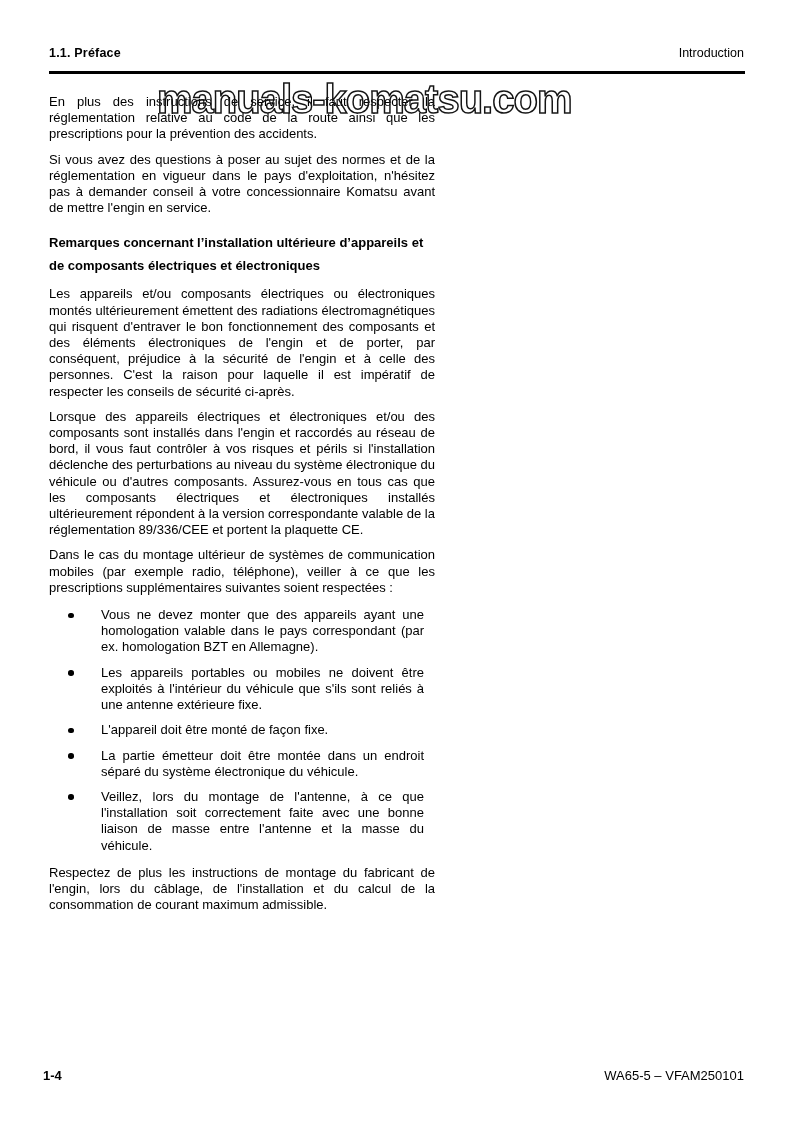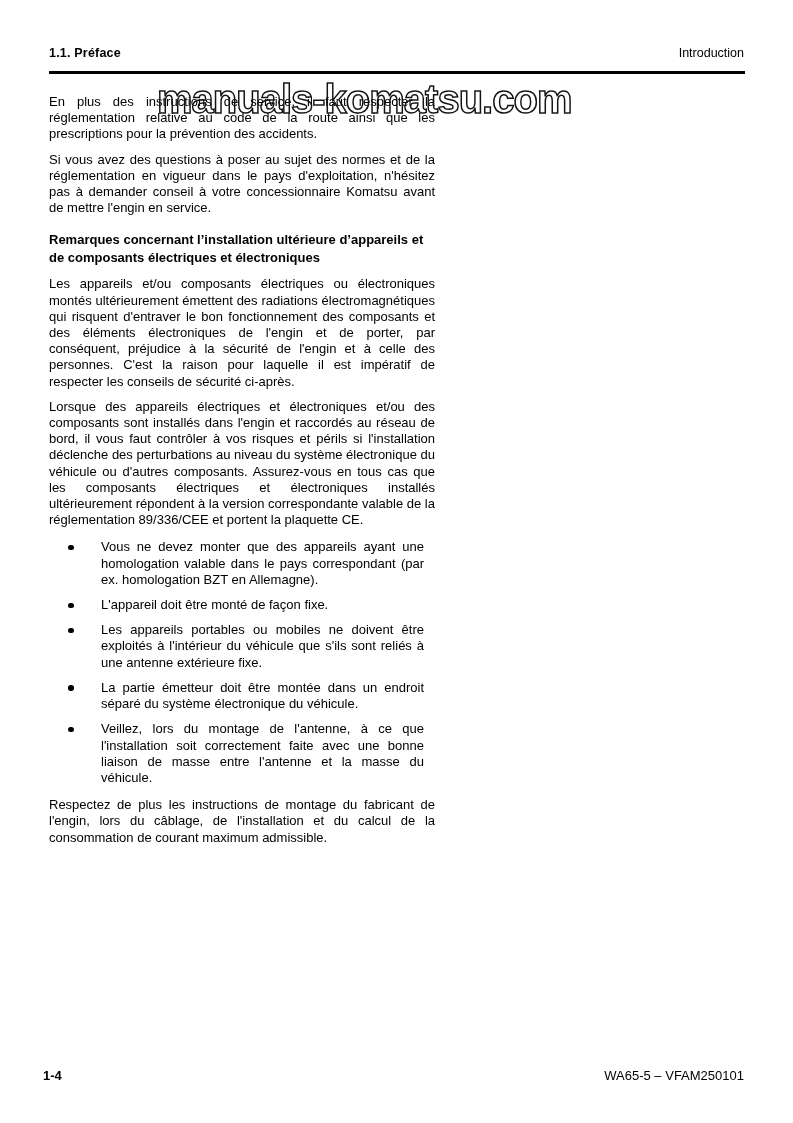--- a/index.html
+++ b/index.html
@@ -40,21 +40,21 @@
     top: 94px;
     left: 49px;
     width: 386px;
     font-size: 13px;
     line-height: 16.2px;
     text-align: justify;
   }
   .content p { margin: 0 0 9px 0; }
   .section-heading {
     font-size: 13px;
-    line-height: 18px;
+    line-height: 23px;
     font-weight: bold;
     margin: 15px 0 9px 0;
     text-align: left;
   }
   
   .bullet-list { margin: 11px; padding: 0; list-style: none; }
   .bullet-list li {
     position: relative;
     padding-left: 41px;
     margin-bottom: 9px;
@@ -110,33 +110,34 @@
   <div class="content">
     <div class="watermark">manuals-komatsu.com</div>
 
     <p>En plus des instructions de service, il faut respecter la réglementation relative au code de la route ainsi que les prescriptions pour la prévention des accidents.</p>
     <p>Si vous avez des questions à poser au sujet des normes et de la réglementation en vigueur dans le pays d'exploitation, n'hésitez pas à demander conseil à votre concessionnaire Komatsu avant de mettre l'engin en service.</p>
 
     <h2 class="section-heading">Remarques concernant l’installation ultérieure d’appareils et de composants électriques et électroniques</h2>
 
     <p>Les appareils et/ou composants électriques ou électroniques montés ultérieurement émettent des radiations électromagnétiques qui risquent d'entraver le bon fonctionnement des composants et des éléments électroniques de l'engin et de porter, par conséquent, préjudice à la sécurité de l'engin et à celle des personnes. C'est la raison pour laquelle il est impératif de respecter les conseils de sécurité ci-après.</p>
     <p>Lorsque des appareils électriques et électroniques et/ou des composants sont installés dans l'engin et raccordés au réseau de bord, il vous faut contrôler à vos risques et périls si l'installation déclenche des perturbations au niveau du système électronique du véhicule ou d'autres composants. Assurez-vous en tous cas que les composants électriques et électroniques installés ultérieurement répondent à la version correspondante valable de la réglementation 89/336/CEE et portent la plaquette CE.</p>
+    <p>Dans le cas du montage ultérieur de systèmes de communication mobiles (par exemple radio, téléphone), veiller à ce que les prescriptions supplémentaires suivantes soient respectées :</p>
 
     <ul class="bullet-list">
       <li>
         <span class="bullet-dot"></span>
         <span>Vous ne devez monter que des appareils ayant une homologation valable dans le pays correspondant (par ex. homologation BZT en Allemagne).</span>
       </li>
       <li>
         <span class="bullet-dot"></span>
-        <span>L'appareil doit être monté de façon fixe.</span>
+        <span>Les appareils portables ou mobiles ne doivent être exploités à l'intérieur du véhicule que s'ils sont reliés à une antenne extérieure fixe.</span>
       </li>
       <li>
         <span class="bullet-dot"></span>
-        <span>Les appareils portables ou mobiles ne doivent être exploités à l'intérieur du véhicule que s'ils sont reliés à une antenne extérieure fixe.</span>
+        <span>L'appareil doit être monté de façon fixe.</span>
       </li>
       <li>
         <span class="bullet-dot"></span>
         <span>La partie émetteur doit être montée dans un endroit séparé du système électronique du véhicule.</span>
       </li>
       <li>
         <span class="bullet-dot"></span>
         <span>Veillez, lors du montage de l'antenne, à ce que l'installation soit correctement faite avec une bonne liaison de masse entre l'antenne et la masse du véhicule.</span>
       </li>
     </ul>

